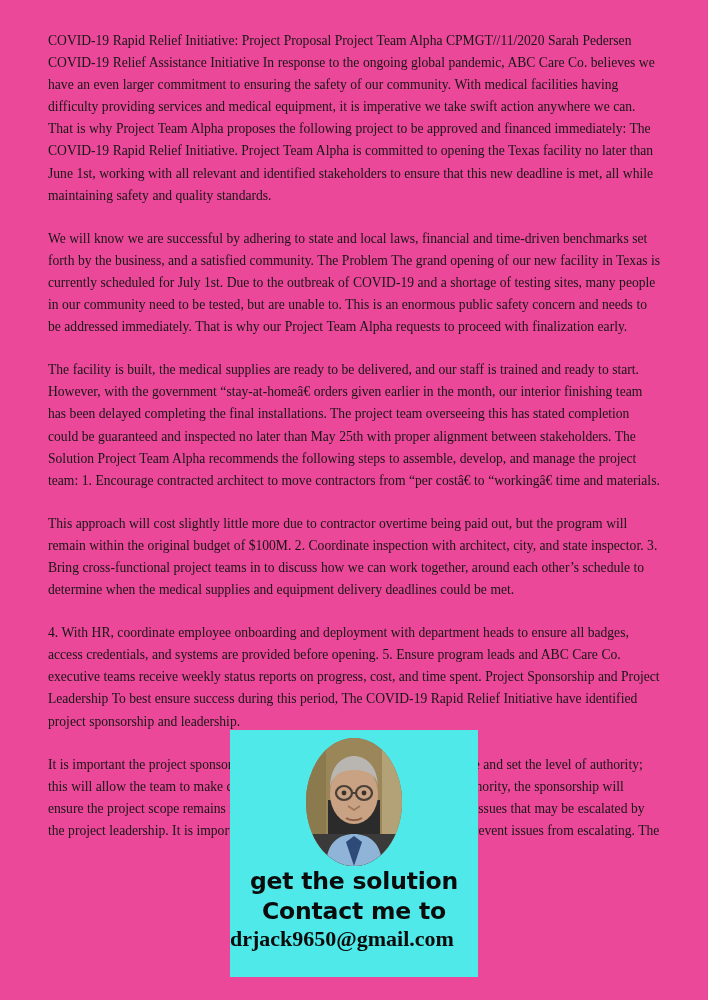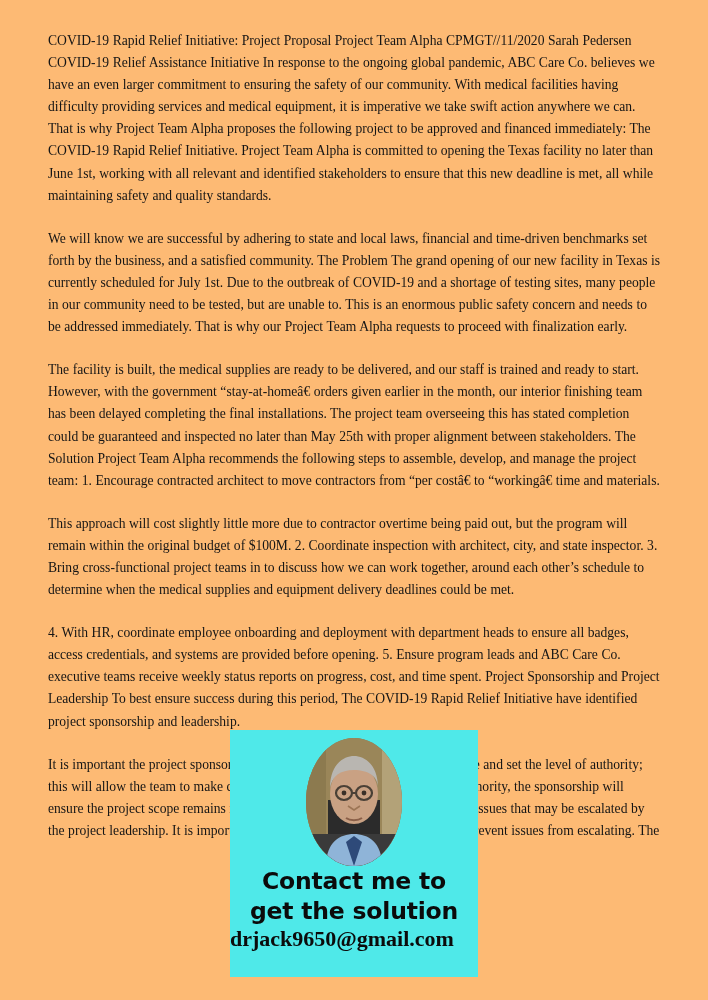--- a/index.html
+++ b/index.html
@@ -15,21 +15,21 @@
     font-family: "Liberation Serif", "DejaVu Serif", serif;
   }
 
   
   .page {
     position: absolute;
     left: 0;
     top: 0;
     width: 708px;
     height: 1000px;
-    background: #fdba74;
+    background: #ec4899;
   }
 
   .doc-body {
     position: absolute;
     left: 48px;
     top: 30px;
     width: 614px;
   }
 
   .para {
@@ -126,18 +126,18 @@
         <ellipse cx="38" cy="55" rx="8" ry="7" fill="none" stroke="#4a4036" stroke-width="2.2"></ellipse>
         <ellipse cx="58" cy="55" rx="8" ry="7" fill="none" stroke="#4a4036" stroke-width="2.2"></ellipse>
         <line x1="46" y1="55" x2="50" y2="55" stroke="#4a4036" stroke-width="2.2"></line>
         <ellipse cx="38" cy="55" rx="2.4" ry="2.4" fill="#3a3028"></ellipse>
         <ellipse cx="58" cy="55" rx="2.4" ry="2.4" fill="#3a3028"></ellipse>
         <path d="M42 68 L48 72 L54 68" fill="none" stroke="#9c7555" stroke-width="1.6"></path>
         <path d="M40 80 C44 83 52 83 56 80" fill="none" stroke="#8a5f48" stroke-width="2"></path>
       </svg>
     </div>
     <div class="overlay-heading">
+      <div>get the solution</div>
       <div>Contact me to</div>
-      <div>get the solution</div>
     </div>
     <div class="overlay-email">drjack9650@gmail.com</div>
   </div>
 </div>
 
 </body></html>

